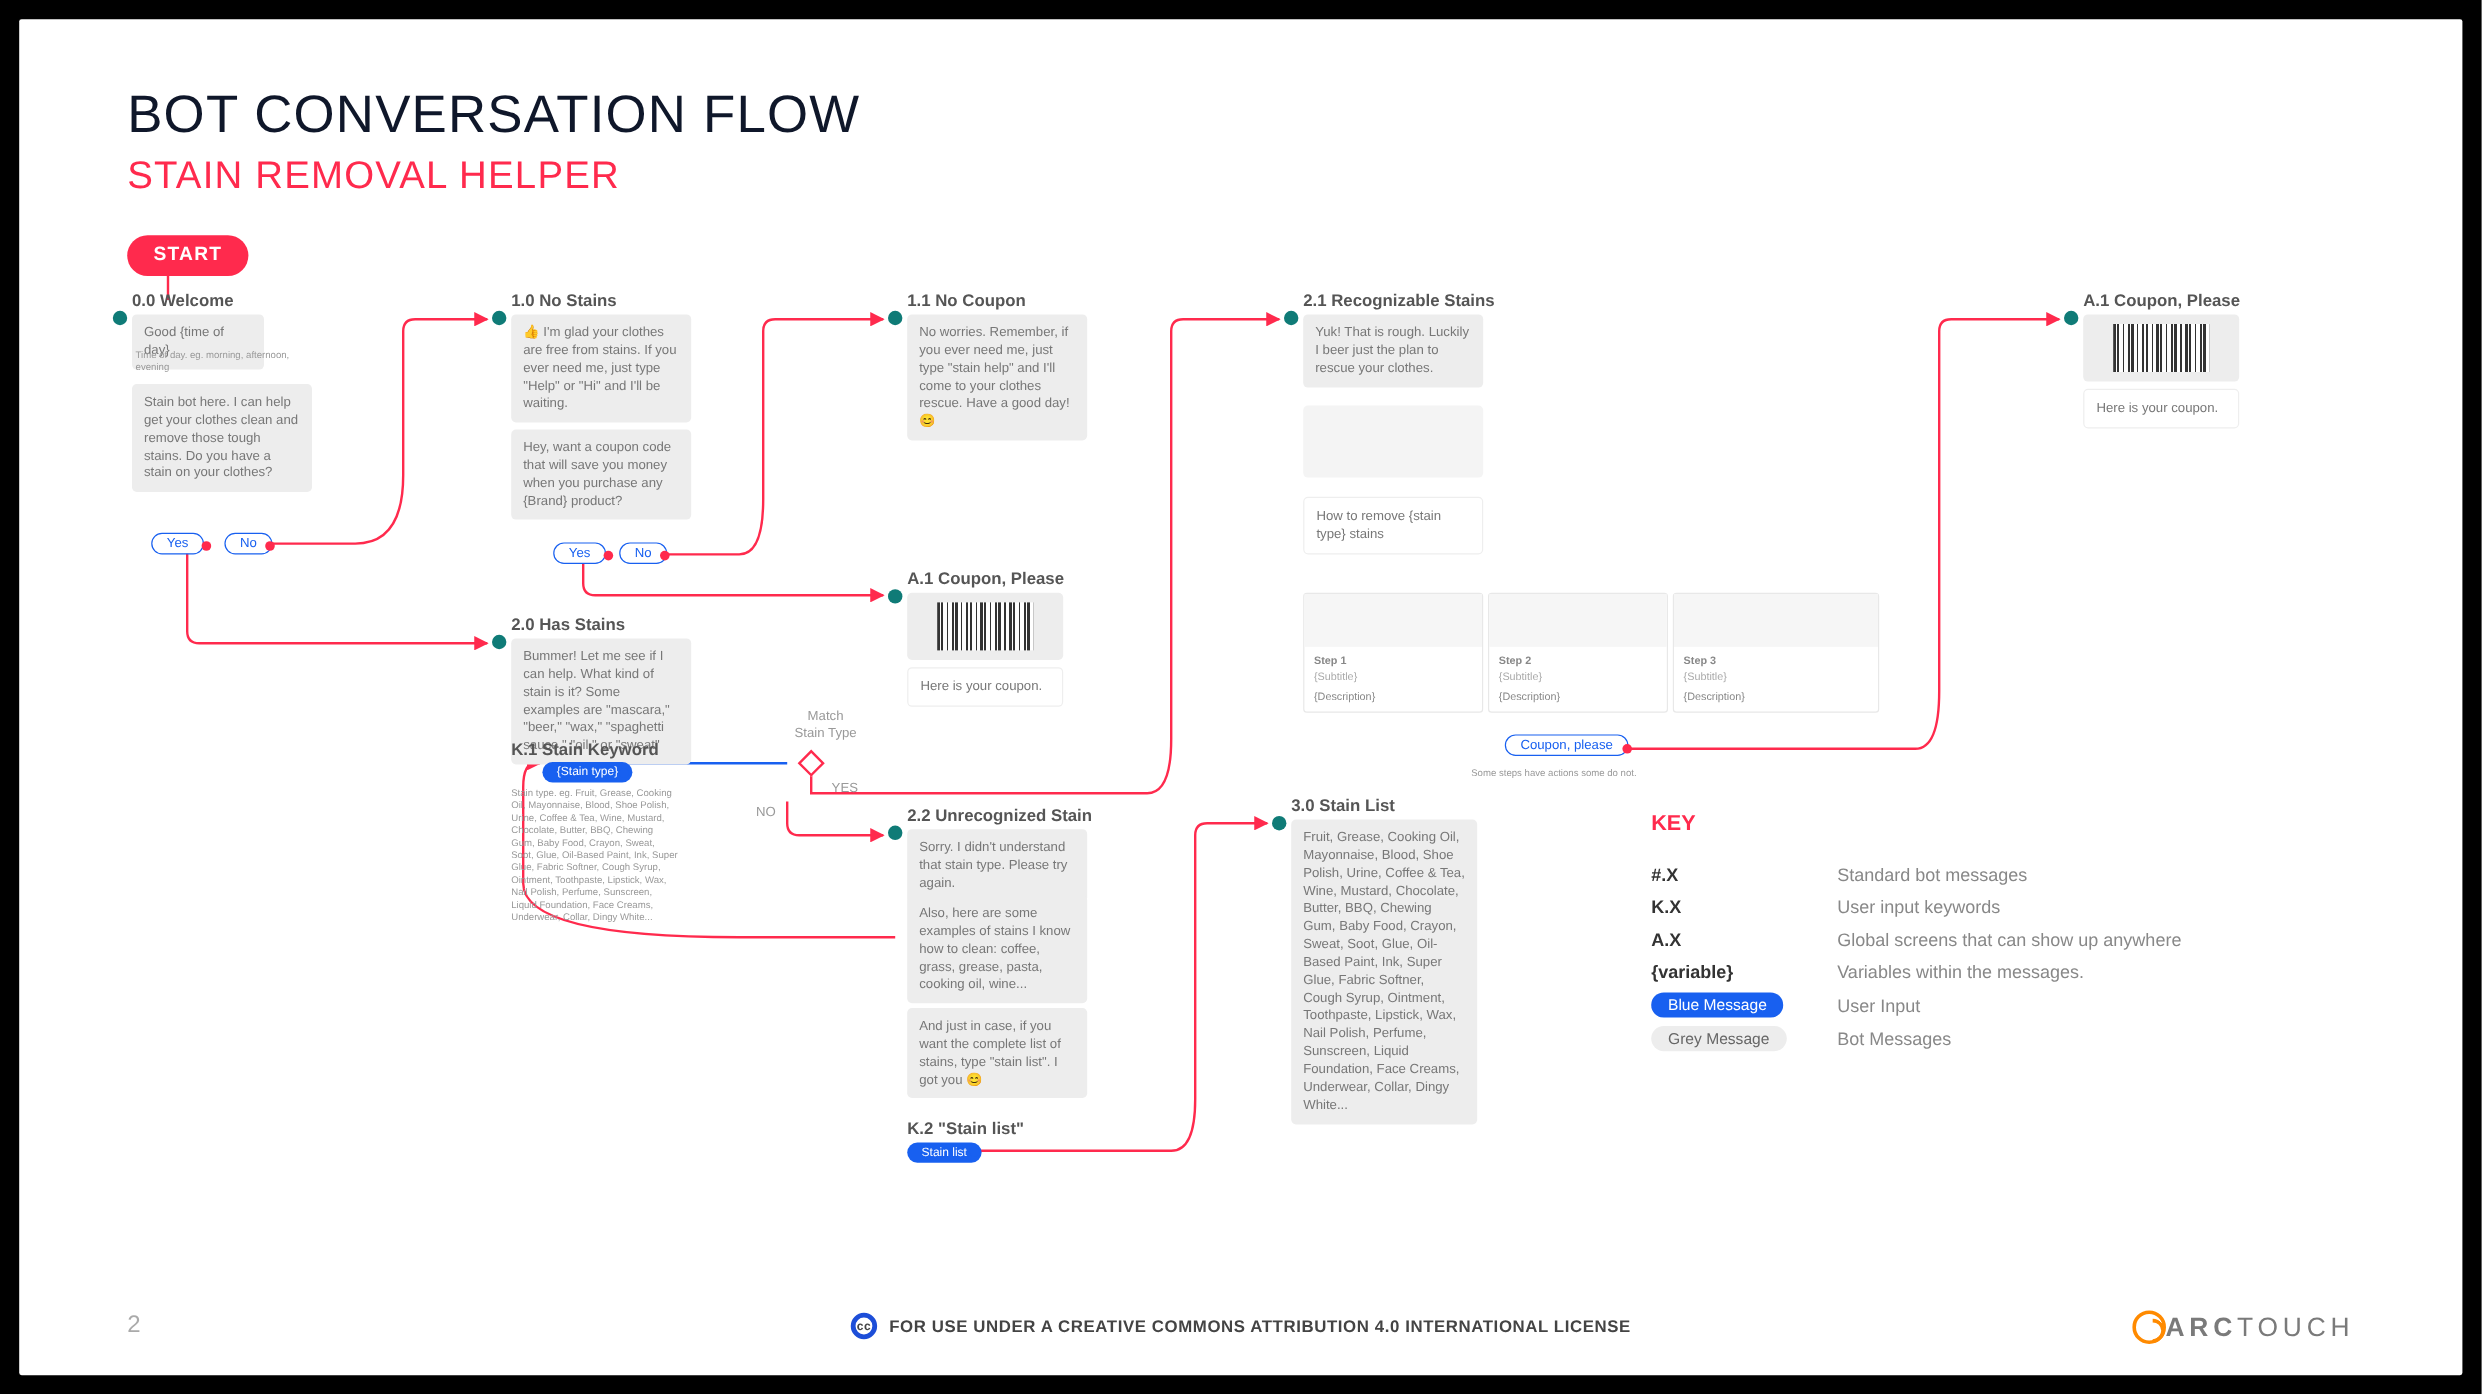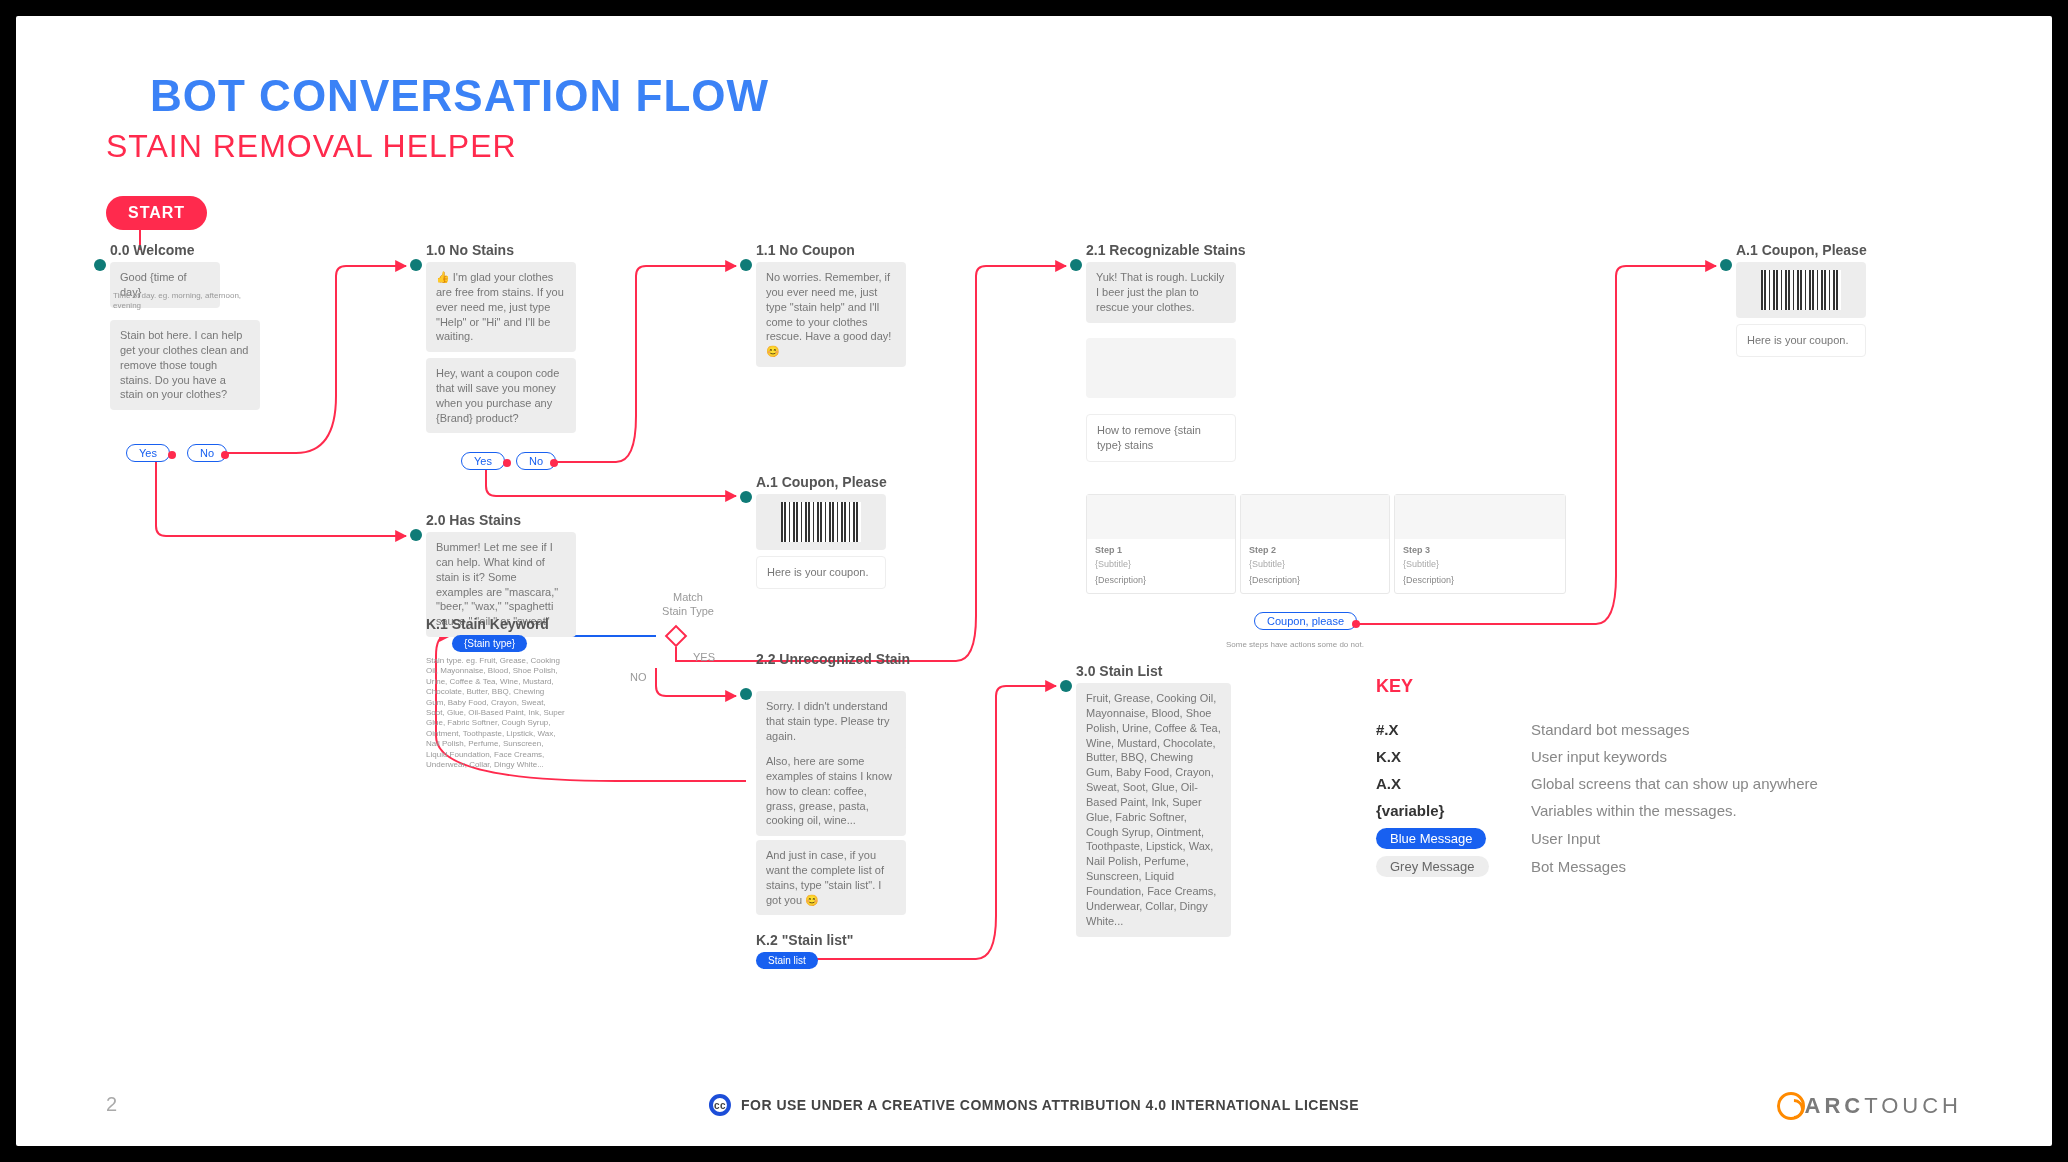--- a/index.html
+++ b/index.html
@@ -18,24 +18,23 @@
     width: 2036px;
     height: 1130px;
     background: #fff;
     border-radius: 2px;
   }
   .title-main {
     position: absolute;
     left: 90px;
     top: 55px;
     font-size: 44px;
-    font-weight: 700;
+    font-weight: 400;
     letter-spacing: 1px;
-    color: #3b82f6;
-    margin-left: 44px;
+    color: #0f172a;
   }
   .title-sub {
     position: absolute;
     left: 90px;
     top: 112px;
     font-size: 32px;
     font-weight: 400;
     letter-spacing: 1px;
     color: #ff2a4d;
   }
@@ -333,21 +332,21 @@
     <div style="height:44px; background:#f6f6f6; margin:-6px -8px 6px -8px"></div>
     <div class="st-title">Step 3</div>
     <div class="st-sub">{Subtitle}</div>
     <div>{Description}</div>
   </div>
   <div class="choice-pill" style="left:1238px; top:596px">Coupon, please</div>
   <div class="pink-dot" style="left:1336px; top:604px"></div>
   <div class="tiny-note" style="left:1210px; top:624px">Some steps have actions some do not.</div>
 
   <div class="teal-dot" style="left:724px; top:672px"></div>
-  <div class="node-label" style="left:740px; top:635px">2.2 Unrecognized Stain</div>
+  <div class="node-label" style="left:740px; top:655px">2.2 Unrecognized Stain</div>
   <div class="bot-msg" style="left:740px; top:675px; width:150px">Sorry. I didn't understand that stain type. Please try again.</div>
   <div class="bot-msg" style="left:740px; top:730px; width:150px">Also, here are some examples of stains I know how to clean: coffee, grass, grease, pasta, cooking oil, wine...</div>
   <div class="bot-msg" style="left:740px; top:824px; width:150px">And just in case, if you want the complete list of stains, type "stain list". I got you 😊</div>
 
   <div class="node-label" style="left:740px; top:916px">K.2 "Stain list"</div>
   <div class="blue-pill" style="left:740px; top:936px">Stain list</div>
   <div class="blue-dot" style="left:792px; top:940px"></div>
 
   <div class="teal-dot" style="left:1044px; top:664px"></div>
   <div class="node-label" style="left:1060px; top:647px">3.0 Stain List</div>

